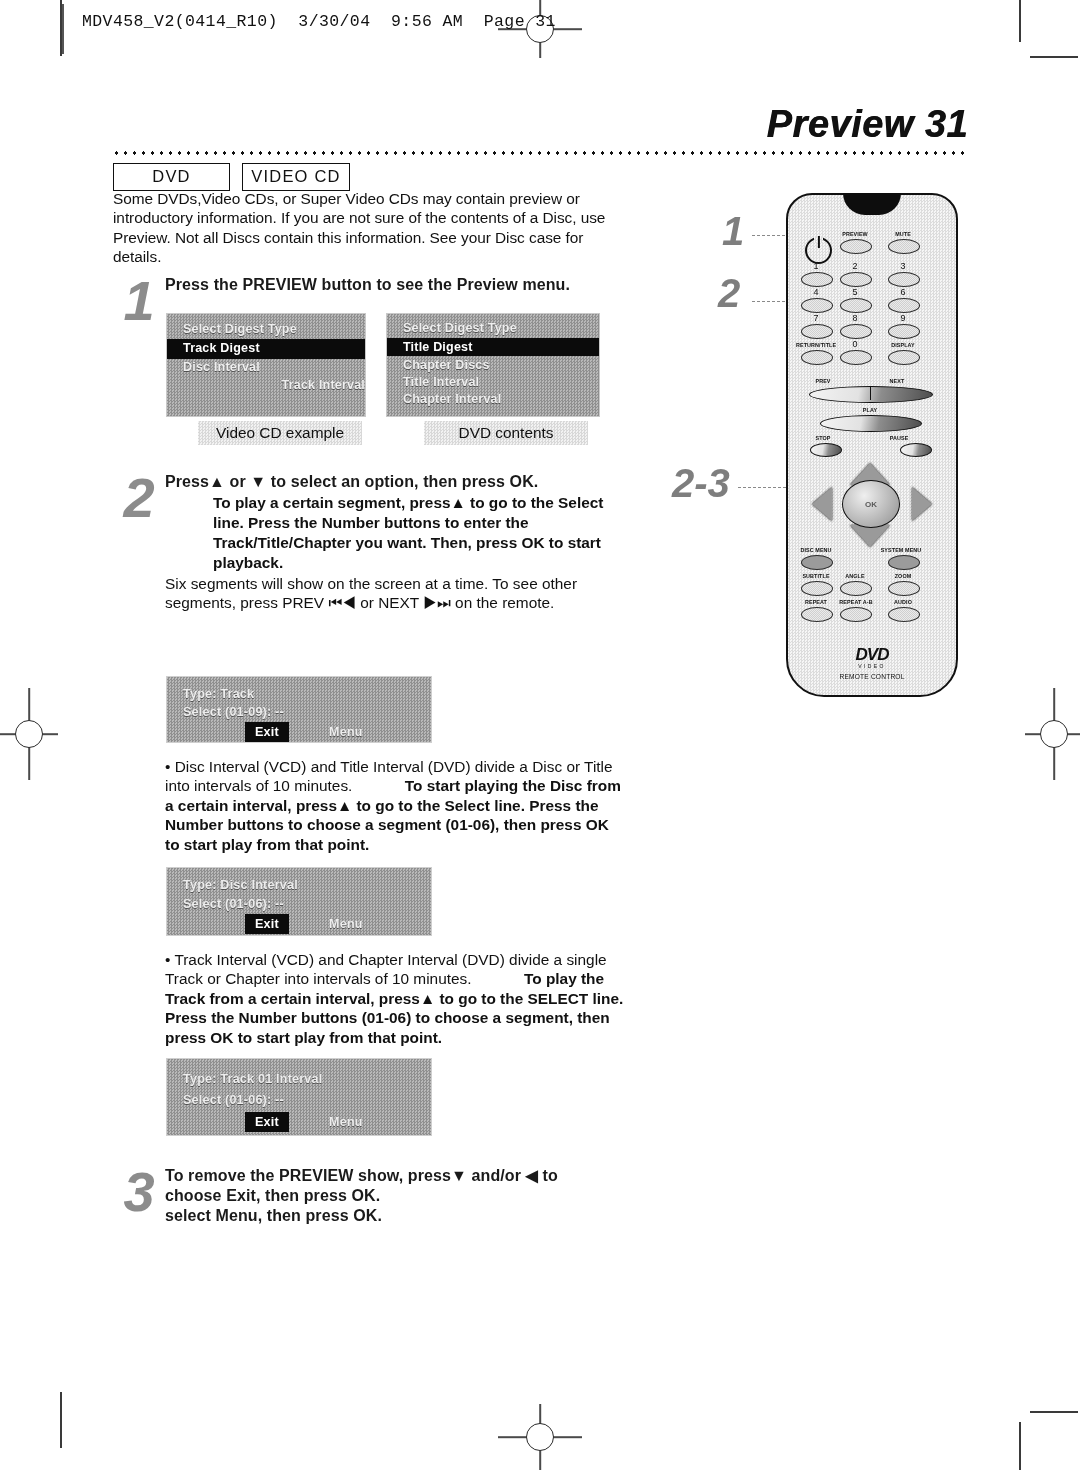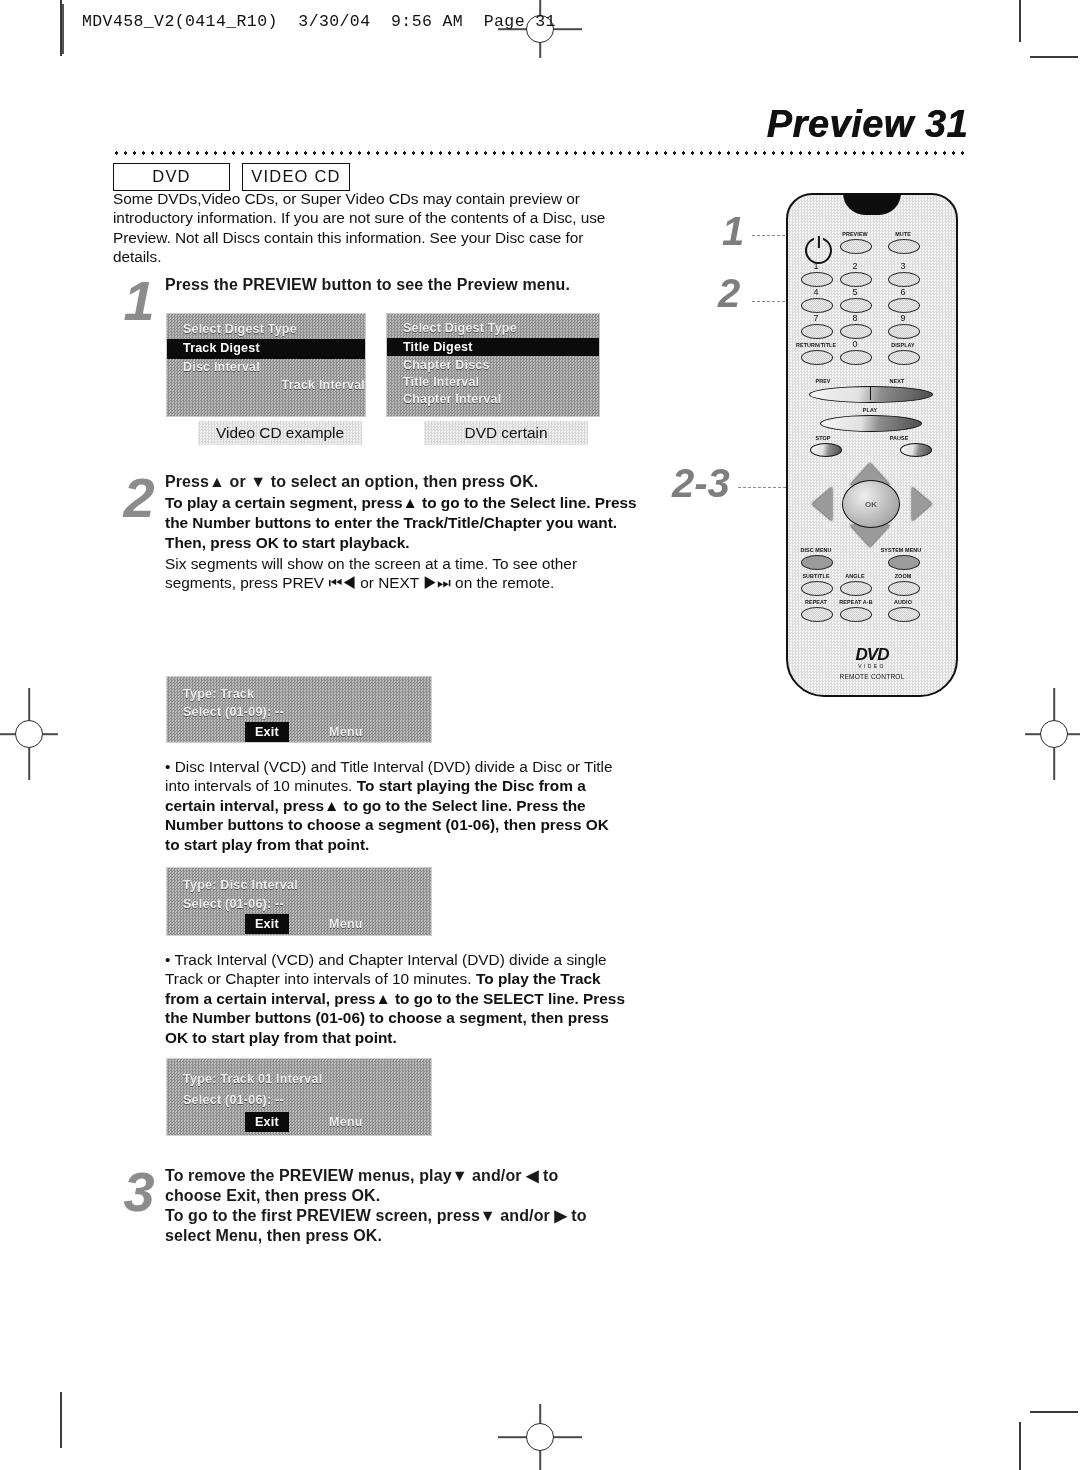--- a/index.html
+++ b/index.html
@@ -56,21 +56,21 @@
 
   .step{position:absolute;}
   .step .num{
     position:absolute;left:0;top:0;width:52px;text-align:center;
     font-size:56px;font-weight:bold;font-style:italic;line-height:52px;
     color:#8c8c8c;
     -webkit-text-stroke:0px;
   }
   .step .body{position:absolute;left:52px;top:0;width:468px;}
   .t{font-size:15.4px;line-height:19.4px;color:#111;}
-  .b{font-weight:bold;}
+  .b{font-weight:bold;margin-left:48px;}
   .hd{font-size:16px;line-height:20px;font-weight:bold;letter-spacing:.1px;}
 
   
   .osd{
     position:absolute;
     background:
       repeating-conic-gradient(#8f8f8f 0% 25%, #b8b8b8 0% 50%) 0 0 / 3px 3px;
     border:1px solid #c9c9c9;
   }
   .osd .row{
@@ -235,21 +235,21 @@
 </div>
 <div class="caplabel" style="left:198px;top:421px;width:136px;">Video CD example</div>
 
 <div class="osd" style="left:386px;top:313px;width:212px;height:102px;">
   <div class="row" style="top:7px;">Select Digest Type</div>
   <div class="row sel" style="top:24px;padding-top:2px;padding-bottom:2px;">Title Digest</div>
   <div class="row" style="top:44px;">Chapter Discs</div>
   <div class="row" style="top:61px;">Title Interval</div>
   <div class="row" style="top:78px;">Chapter Interval</div>
 </div>
-<div class="caplabel" style="left:424px;top:421px;width:136px;">DVD certain</div>
+<div class="caplabel" style="left:424px;top:421px;width:136px;">DVD contents</div>
 
 <div class="step" style="left:113px;top:472px;width:525px;">
   <div class="num">2</div>
   <div class="body" style="width:473px;">
     <div class="hd">Press▲ or ▼ to select an option, then press OK.</div>
     <div class="t b" style="margin-top:1px;line-height:20px;">To play a certain segment, press▲ to go to the Select line. Press the Number buttons to enter the Track/Title/Chapter you want. Then, press OK to start playback.</div>
     <div class="t" style="margin-top:1px;">Six segments will show on the screen at a time. To see other segments, press PREV ⏮◀ or NEXT ▶⏭ on the remote.</div>
   </div>
 </div>
 
@@ -280,23 +280,22 @@
 <div class="osdbox" style="left:166px;top:1058px;width:264px;height:76px;">
   <div class="line" style="top:13px;">Type: Track 01 Interval</div>
   <div class="line" style="top:34px;">Select (01-06): --</div>
   <div class="btn exit" style="left:78px;top:53px;">Exit</div>
   <div class="btn menu" style="left:152px;top:53px;">Menu</div>
 </div>
 
 <div class="step" style="left:113px;top:1166px;width:520px;">
   <div class="num">3</div>
   <div class="body" style="width:470px;">
-    <div class="hd">To remove the PREVIEW  menus, play▼ and/or ◀ to</div>
+    <div class="hd">To remove the PREVIEW  show, press▼ and/or ◀ to</div>
     <div class="hd">choose Exit, then press OK.</div>
-    <div class="hd">To go to the first PREVIEW  screen, press▼ and/or ▶ to</div>
     <div class="hd">select Menu, then press OK.</div>
   </div>
 </div>
 
 <div class="remote-wrap">
 
   <div class="callout" style="left:62px;top:36px;">1</div>
   <div class="leader" style="left:92px;top:60px;width:48px;"></div>
   <div class="leader-solid" style="left:140px;top:40px;width:52px;height:1.6px;transform:rotate(18deg);transform-origin:left center;"></div>
 

